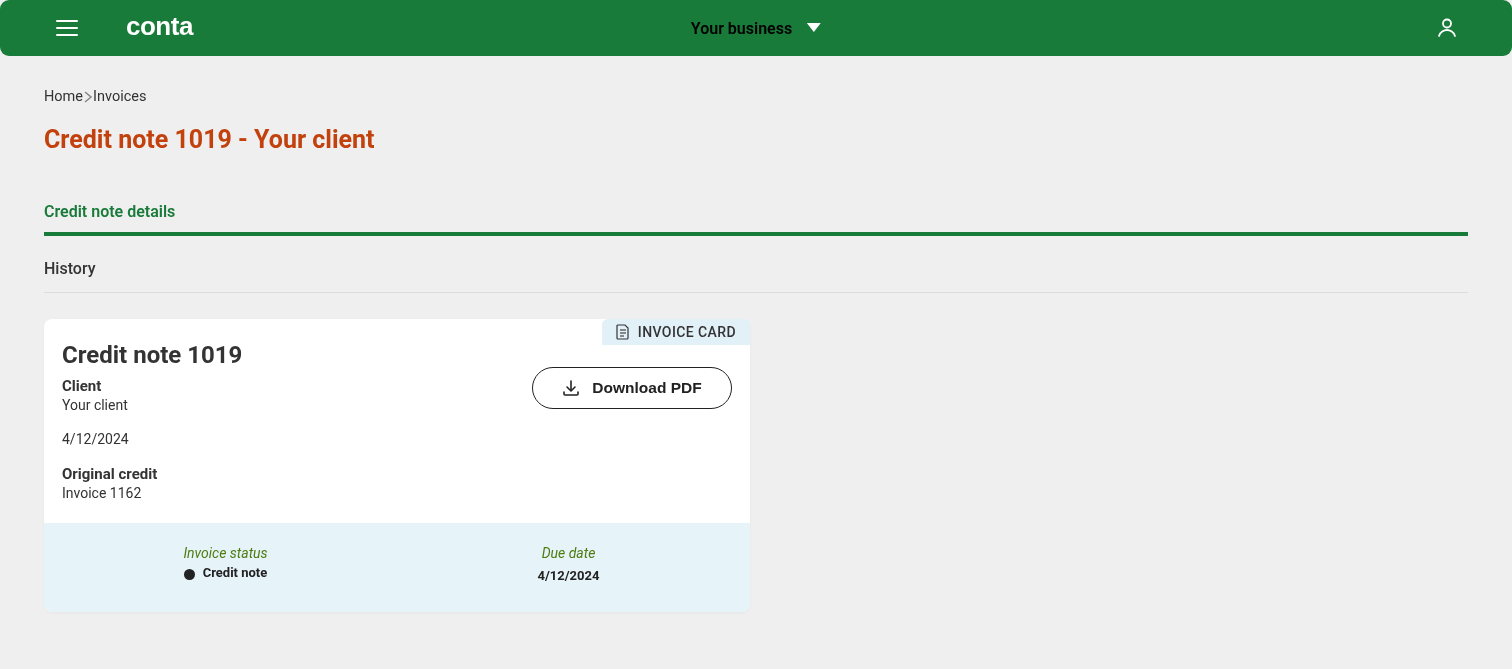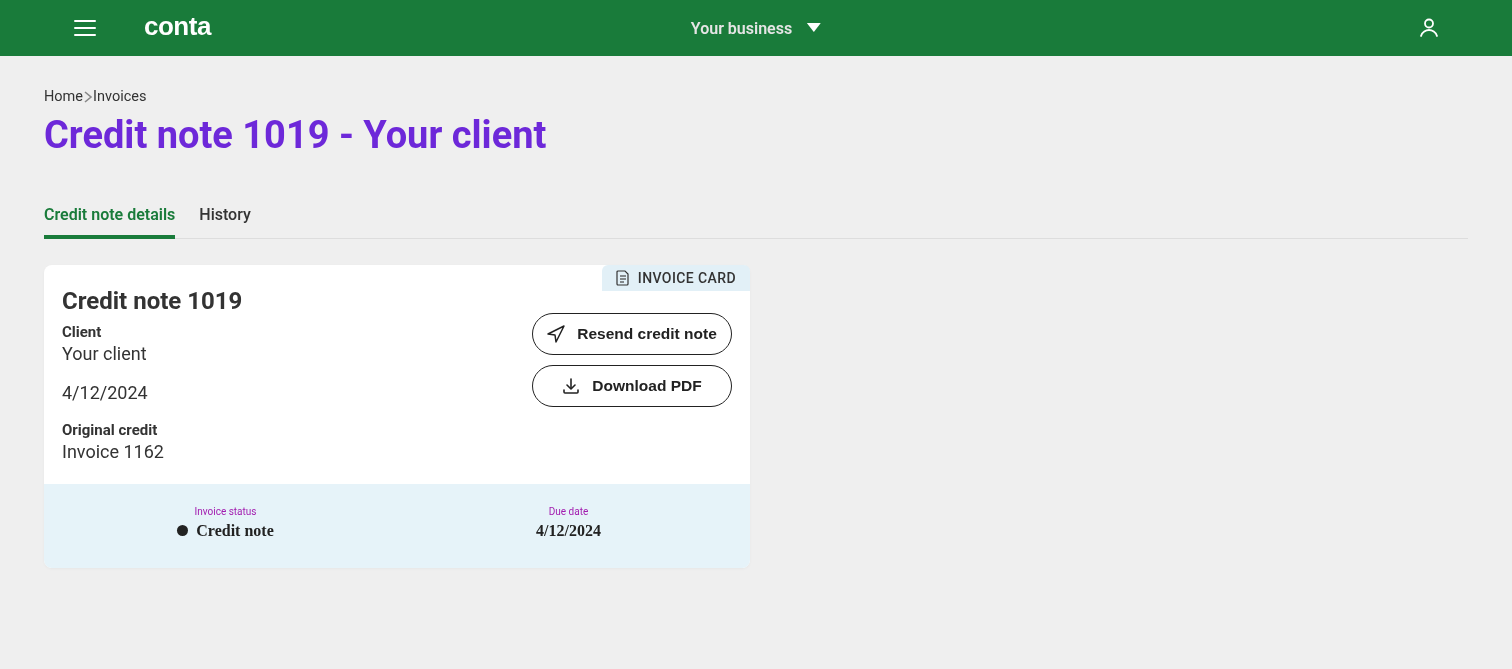--- a/index.html
+++ b/index.html
@@ -10,43 +10,44 @@
       width: 1512px;
       height: 669px;
       overflow: hidden;
     }
     
     .topbar {
       background: #197b3a;
       height: 56px;
       display: flex;
       align-items: center;
-      padding: 0 68px;
+      padding: 0 50px;
       position: relative;
+      border-radius: 9px;
     }
     .hamburger-btn {
       background: none;
       border: none;
       cursor: pointer;
       padding: 6px;
       display: flex;
       align-items: center;
       justify-content: center;
     }
     .logo {
       margin-left: 42px;
       display: flex;
       align-items: center;
     }
     .logo svg { display: block; }
     .business-selector {
       position: absolute;
       left: 50%;
       transform: translateX(-50%);
-      color: #e5e5e5;
+      color: #000000;
       font-size: 16px;
       font-weight: 600;
       display: flex;
       align-items: center;
       gap: 15px;
       cursor: pointer;
     }
     .user-btn {
       margin-left: auto;
       background: none;
@@ -61,31 +62,32 @@
     .breadcrumb {
       display: flex;
       align-items: center;
       font-size: 14.5px;
       color: #333;
       margin-bottom: 6px;
     }
     .breadcrumb a { text-decoration: none; color: #333; cursor: pointer;}
     .breadcrumb svg { display:block; }
     h1.page-title {
-      font-size: 38px;
+      font-size: 25px;
       font-weight: 700;
-      color: #6d28d9;
-      margin-top: 8px;
+      color: #c2410c;
+      margin-top: 20px;
     }
     
     .tabs {
       display: flex;
       gap: 24px;
       margin-top: 48px;
       border-bottom: 1px solid #ddd;
+      flex-direction: column;
     }
     .tab {
       padding: 0 0 14px 0;
       font-size: 16px;
       font-weight: 500;
       cursor: pointer;
       color: #333;
       position: relative;
     }
     .tab.active {
@@ -137,21 +139,21 @@
     }
     .card-left { flex: 1; }
     .card-title {
       font-size: 24px;
       font-weight: 700;
       margin-bottom: 8px;
     }
     .field { margin-bottom: 18px; }
     .field:last-child { margin-bottom: 0; }
     .field-label { font-weight: 700; font-size: 15px; margin-bottom: 2px;}
-    .field-value { font-size: 18px; color: #333; }
+    .field-value { font-size: 14px; color: #333; }
     .card-actions {
       display: flex;
       flex-direction: column;
       gap: 10px;
       padding-top: 26px;
     }
     .action-btn {
       width: 200px;
       height: 42px;
       border: 1px solid #222;
@@ -170,33 +172,33 @@
     .card-footer {
       background: #e6f3f9;
       display: flex;
       padding: 22px 10px 28px 10px;
     }
     .footer-col {
       flex: 1;
       text-align: center;
     }
     .footer-label {
-      font-size: 10px;
-      color: #a21caf;
+      font-size: 14px;
+      color: #4d7c0f;
       margin-bottom: 4px;
+      font-style: italic;
     }
     .footer-value {
-      font-size: 16px;
+      font-size: 13px;
       font-weight: 700;
       color: #222;
       display: inline-flex;
-      align-items: center;
+      align-items: flex-end;
       gap: 8px;
       justify-content: center;
-      font-family: Liberation Serif, serif;
     }
     .status-dot {
       width: 11px;
       height: 11px;
       border-radius: 50%;
       background: #222;
       display: inline-block;
     }
   </style>
 </head>
@@ -271,26 +273,20 @@
             <div class="field-value">4/12/2024</div>
           </div>
 
           <div class="field">
             <div class="field-label">Original credit</div>
             <div class="field-value">Invoice 1162</div>
           </div>
         </div>
 
         <div class="card-actions">
-          <button class="action-btn">
-            <svg width="18" height="18" viewBox="0 0 18 18" fill="none">
-              <path d="M1 9 L17 1 L9 17 L8 10 Z" stroke="#222" stroke-width="1.5" stroke-linejoin="round"></path>
-            </svg>
-            <span>Resend credit note</span>
-          </button>
           <button class="action-btn">
             <svg width="18" height="18" viewBox="0 0 18 18" fill="none">
               <path d="M9 2v9" stroke="#222" stroke-width="1.6" stroke-linecap="round"></path>
               <path d="M5 8l4 4 4-4" stroke="#222" stroke-width="1.6" stroke-linecap="round" stroke-linejoin="round"></path>
               <path d="M2 13v2a1 1 0 0 0 1 1h12a1 1 0 0 0 1-1v-2" stroke="#222" stroke-width="1.6" stroke-linecap="round"></path>
             </svg>
             <span>Download PDF</span>
           </button>
         </div>
       </div>

